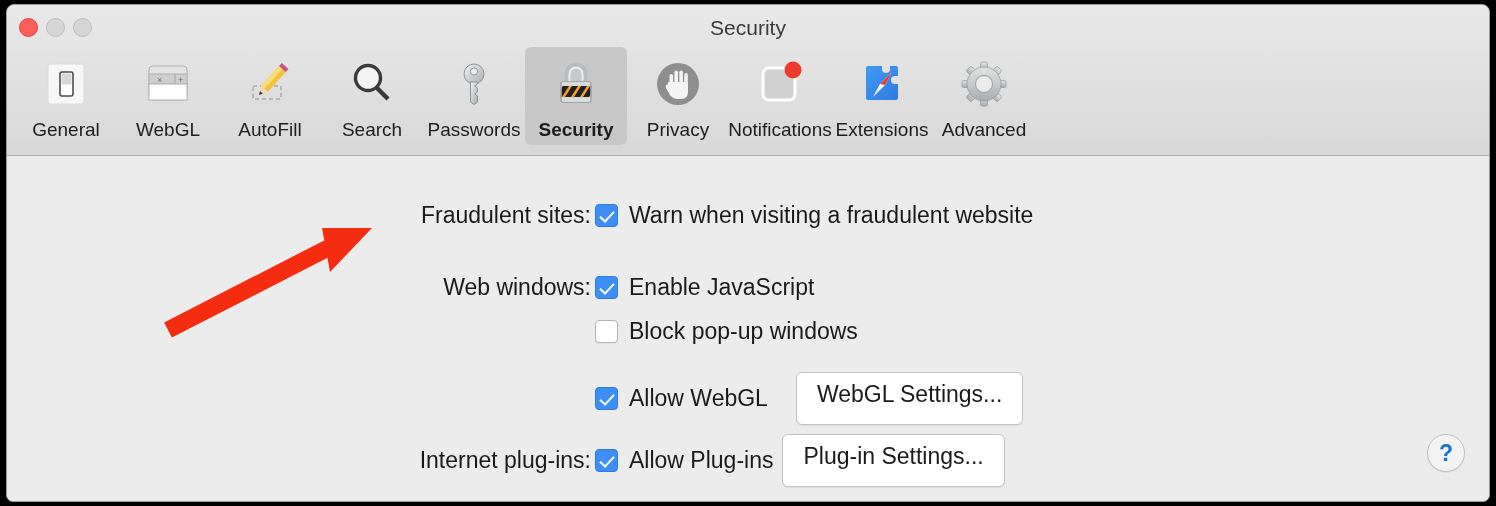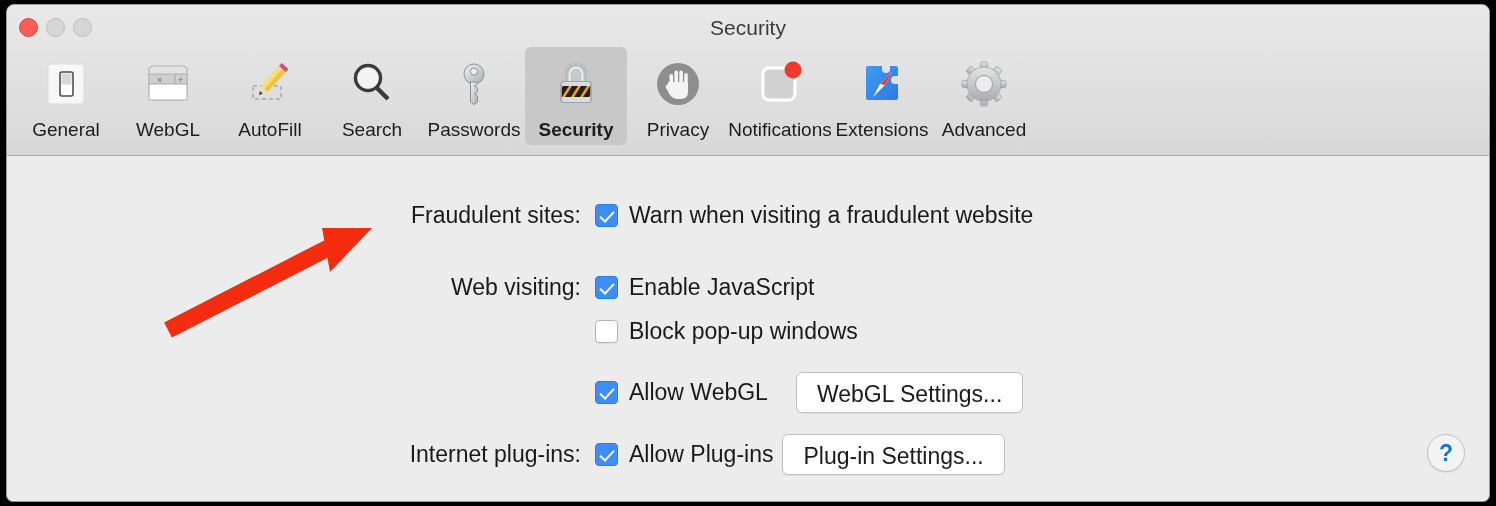--- a/index.html
+++ b/index.html
@@ -104,21 +104,21 @@
 
   .pref-row {
     position: absolute;
     display: flex;
     align-items: center;
     left: 0;
   }
   .row-label {
     width: 588px;
     text-align: right;
-    padding-right: 14px;
+    padding-right: 4px;
     box-sizing: border-box;
     font-size: 23px;
     color: #1a1a1a;
     white-space: nowrap;
   }
   .row-label.empty { visibility: hidden; }
 
   .cb {
     width: 23px;
     height: 23px;
@@ -154,21 +154,21 @@
     font-size: 23px;
     color: #1a1a1a;
     white-space: nowrap;
   }
 
   .push-button {
     margin-left: 26px;
     background: #ffffff;
     border: 1px solid #c2c2c2;
     border-radius: 6px;
-    padding: 8px 20px 4px 20px;
+    padding: 8px 20px 16px 20px;
     font-size: 23px;
     font-family: "Liberation Sans", sans-serif;
     color: #1a1a1a;
     white-space: nowrap;
     box-shadow: 0 1px 1px rgba(0,0,0,0.07);
     cursor: default;
   }
 
   #help-button {
     position: absolute;
@@ -383,21 +383,21 @@
 
   <div id="content">
 
     <div class="pref-row" style="top:46px">
       <div class="row-label">Fraudulent sites:</div>
       <div class="cb on"></div>
       <div class="cb-text">Warn when visiting a fraudulent website</div>
     </div>
 
     <div class="pref-row" style="top:118px">
-      <div class="row-label">Web visiting:</div>
+      <div class="row-label">Web windows:</div>
       <div class="cb on"></div>
       <div class="cb-text">Enable JavaScript</div>
     </div>
 
     <div class="pref-row" style="top:162px">
       <div class="row-label empty">&nbsp;</div>
       <div class="cb off"></div>
       <div class="cb-text">Block pop-up windows</div>
     </div>
 

